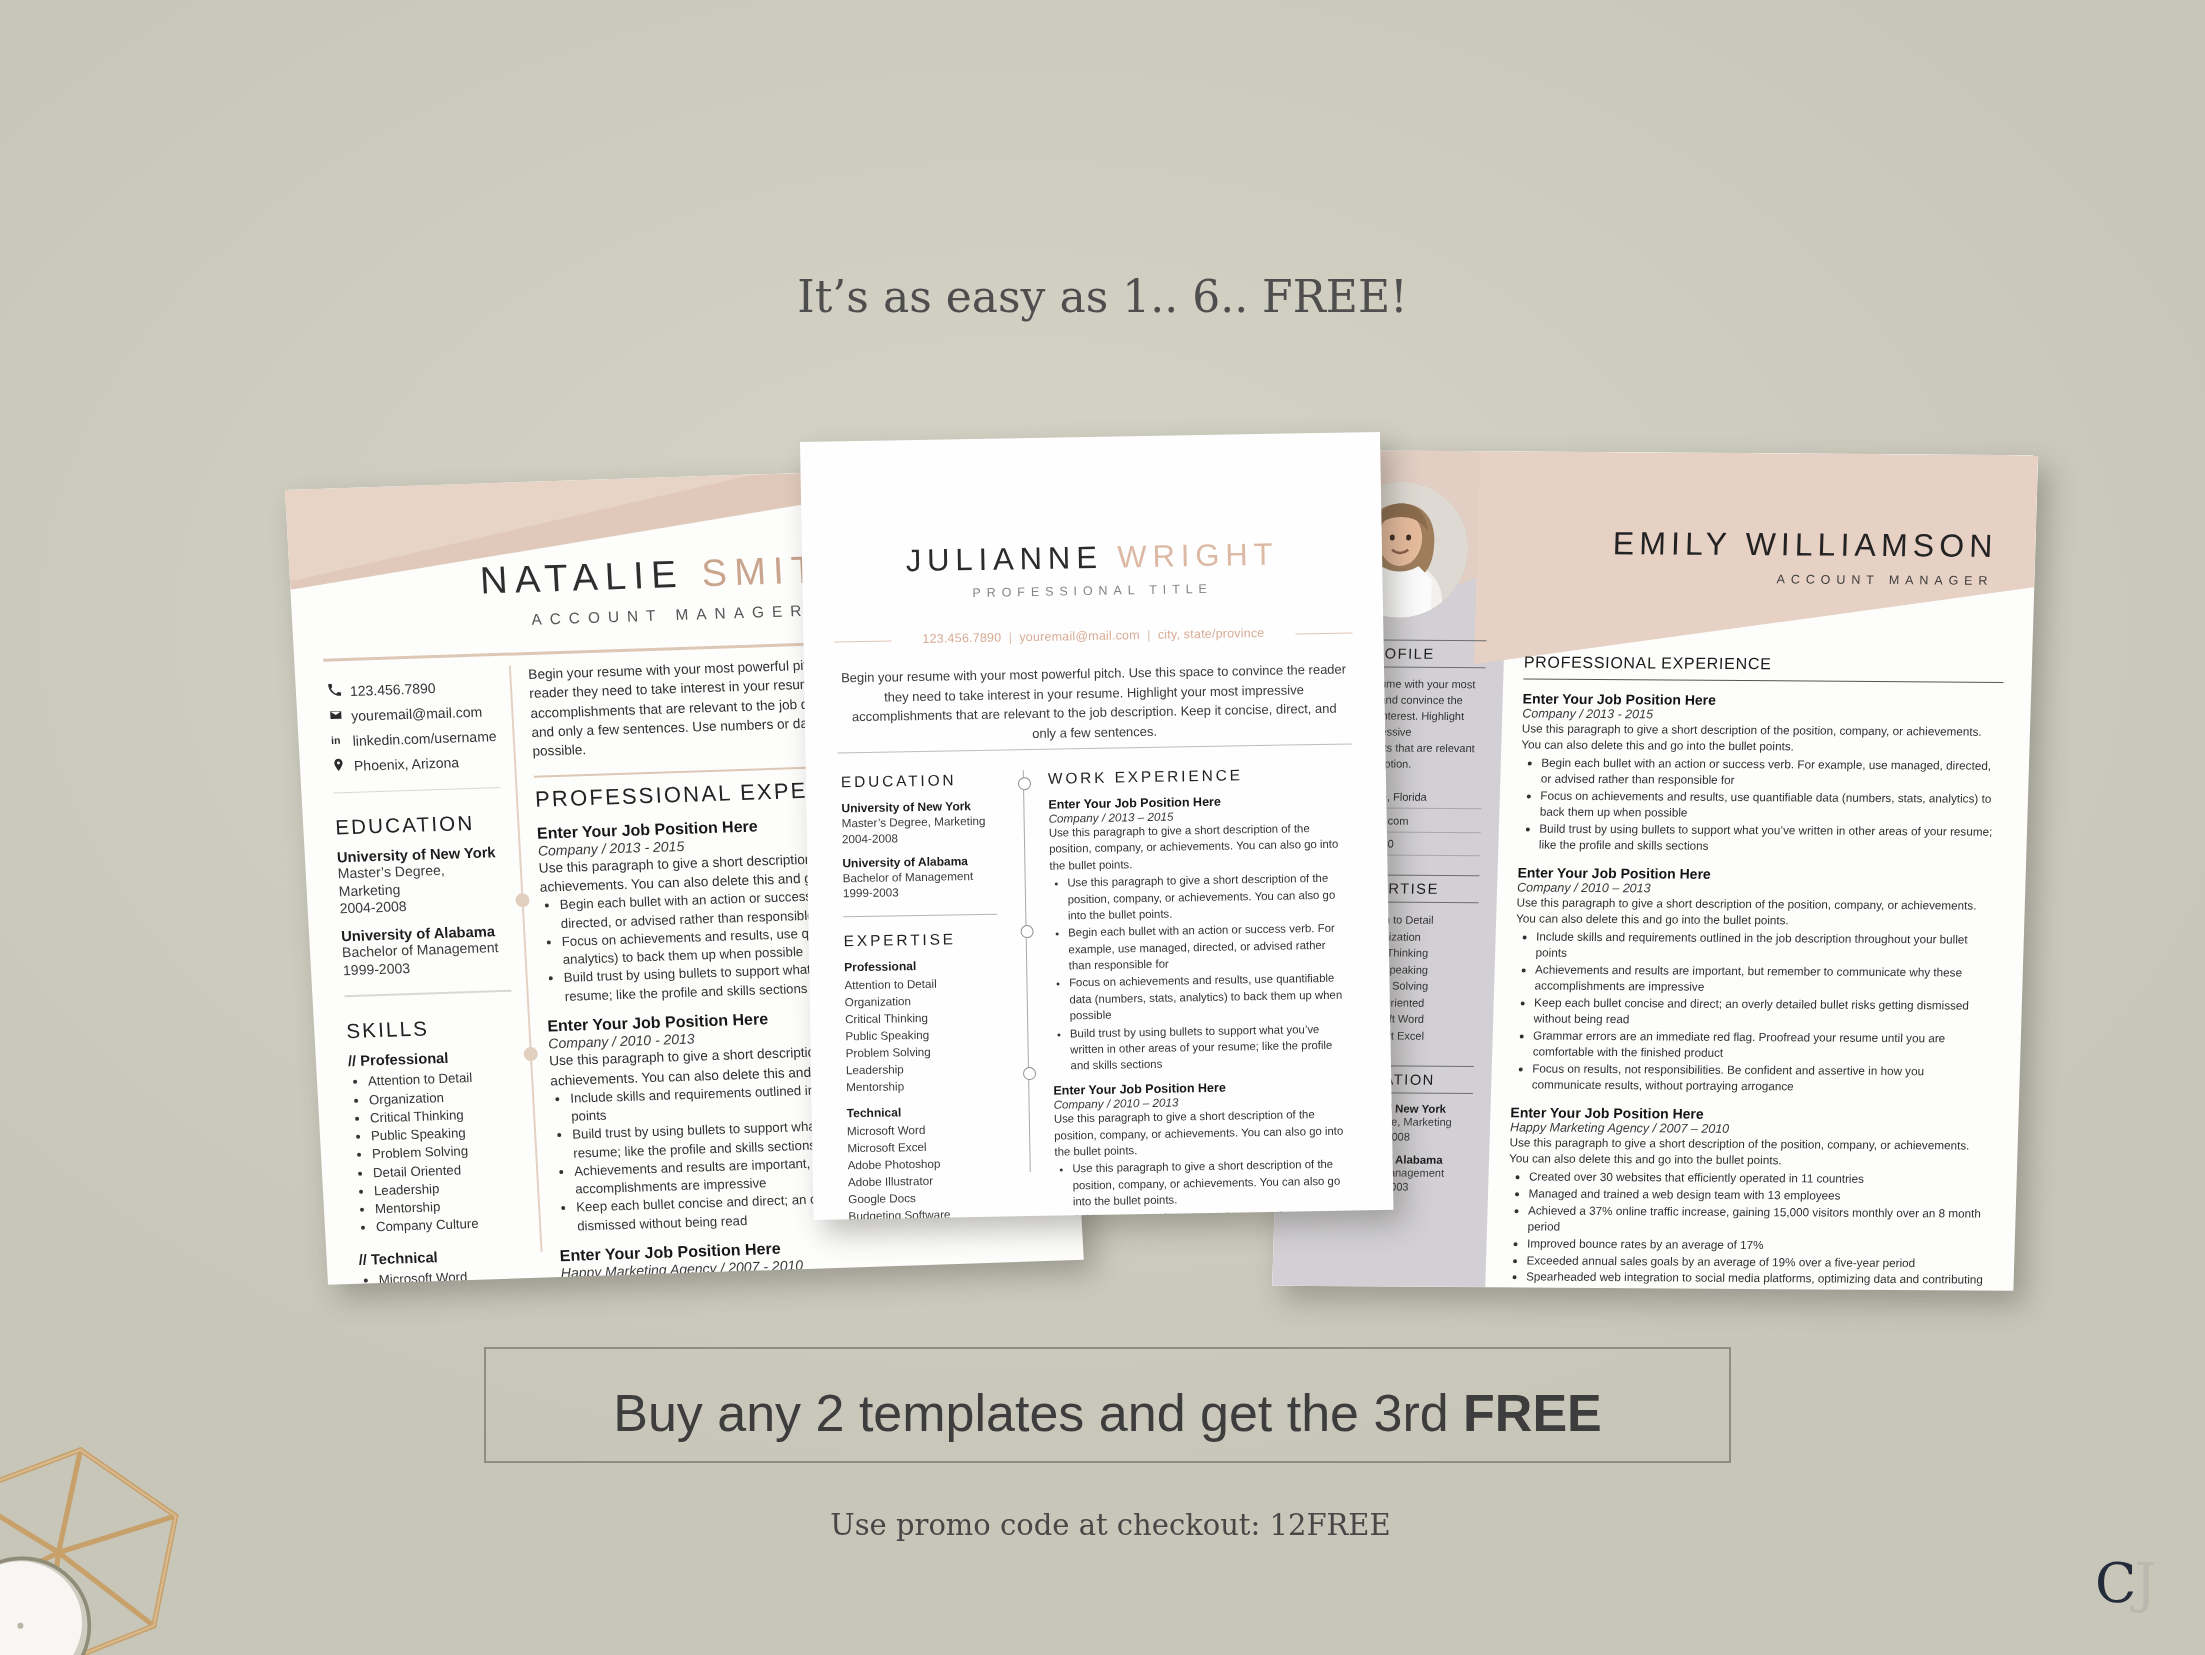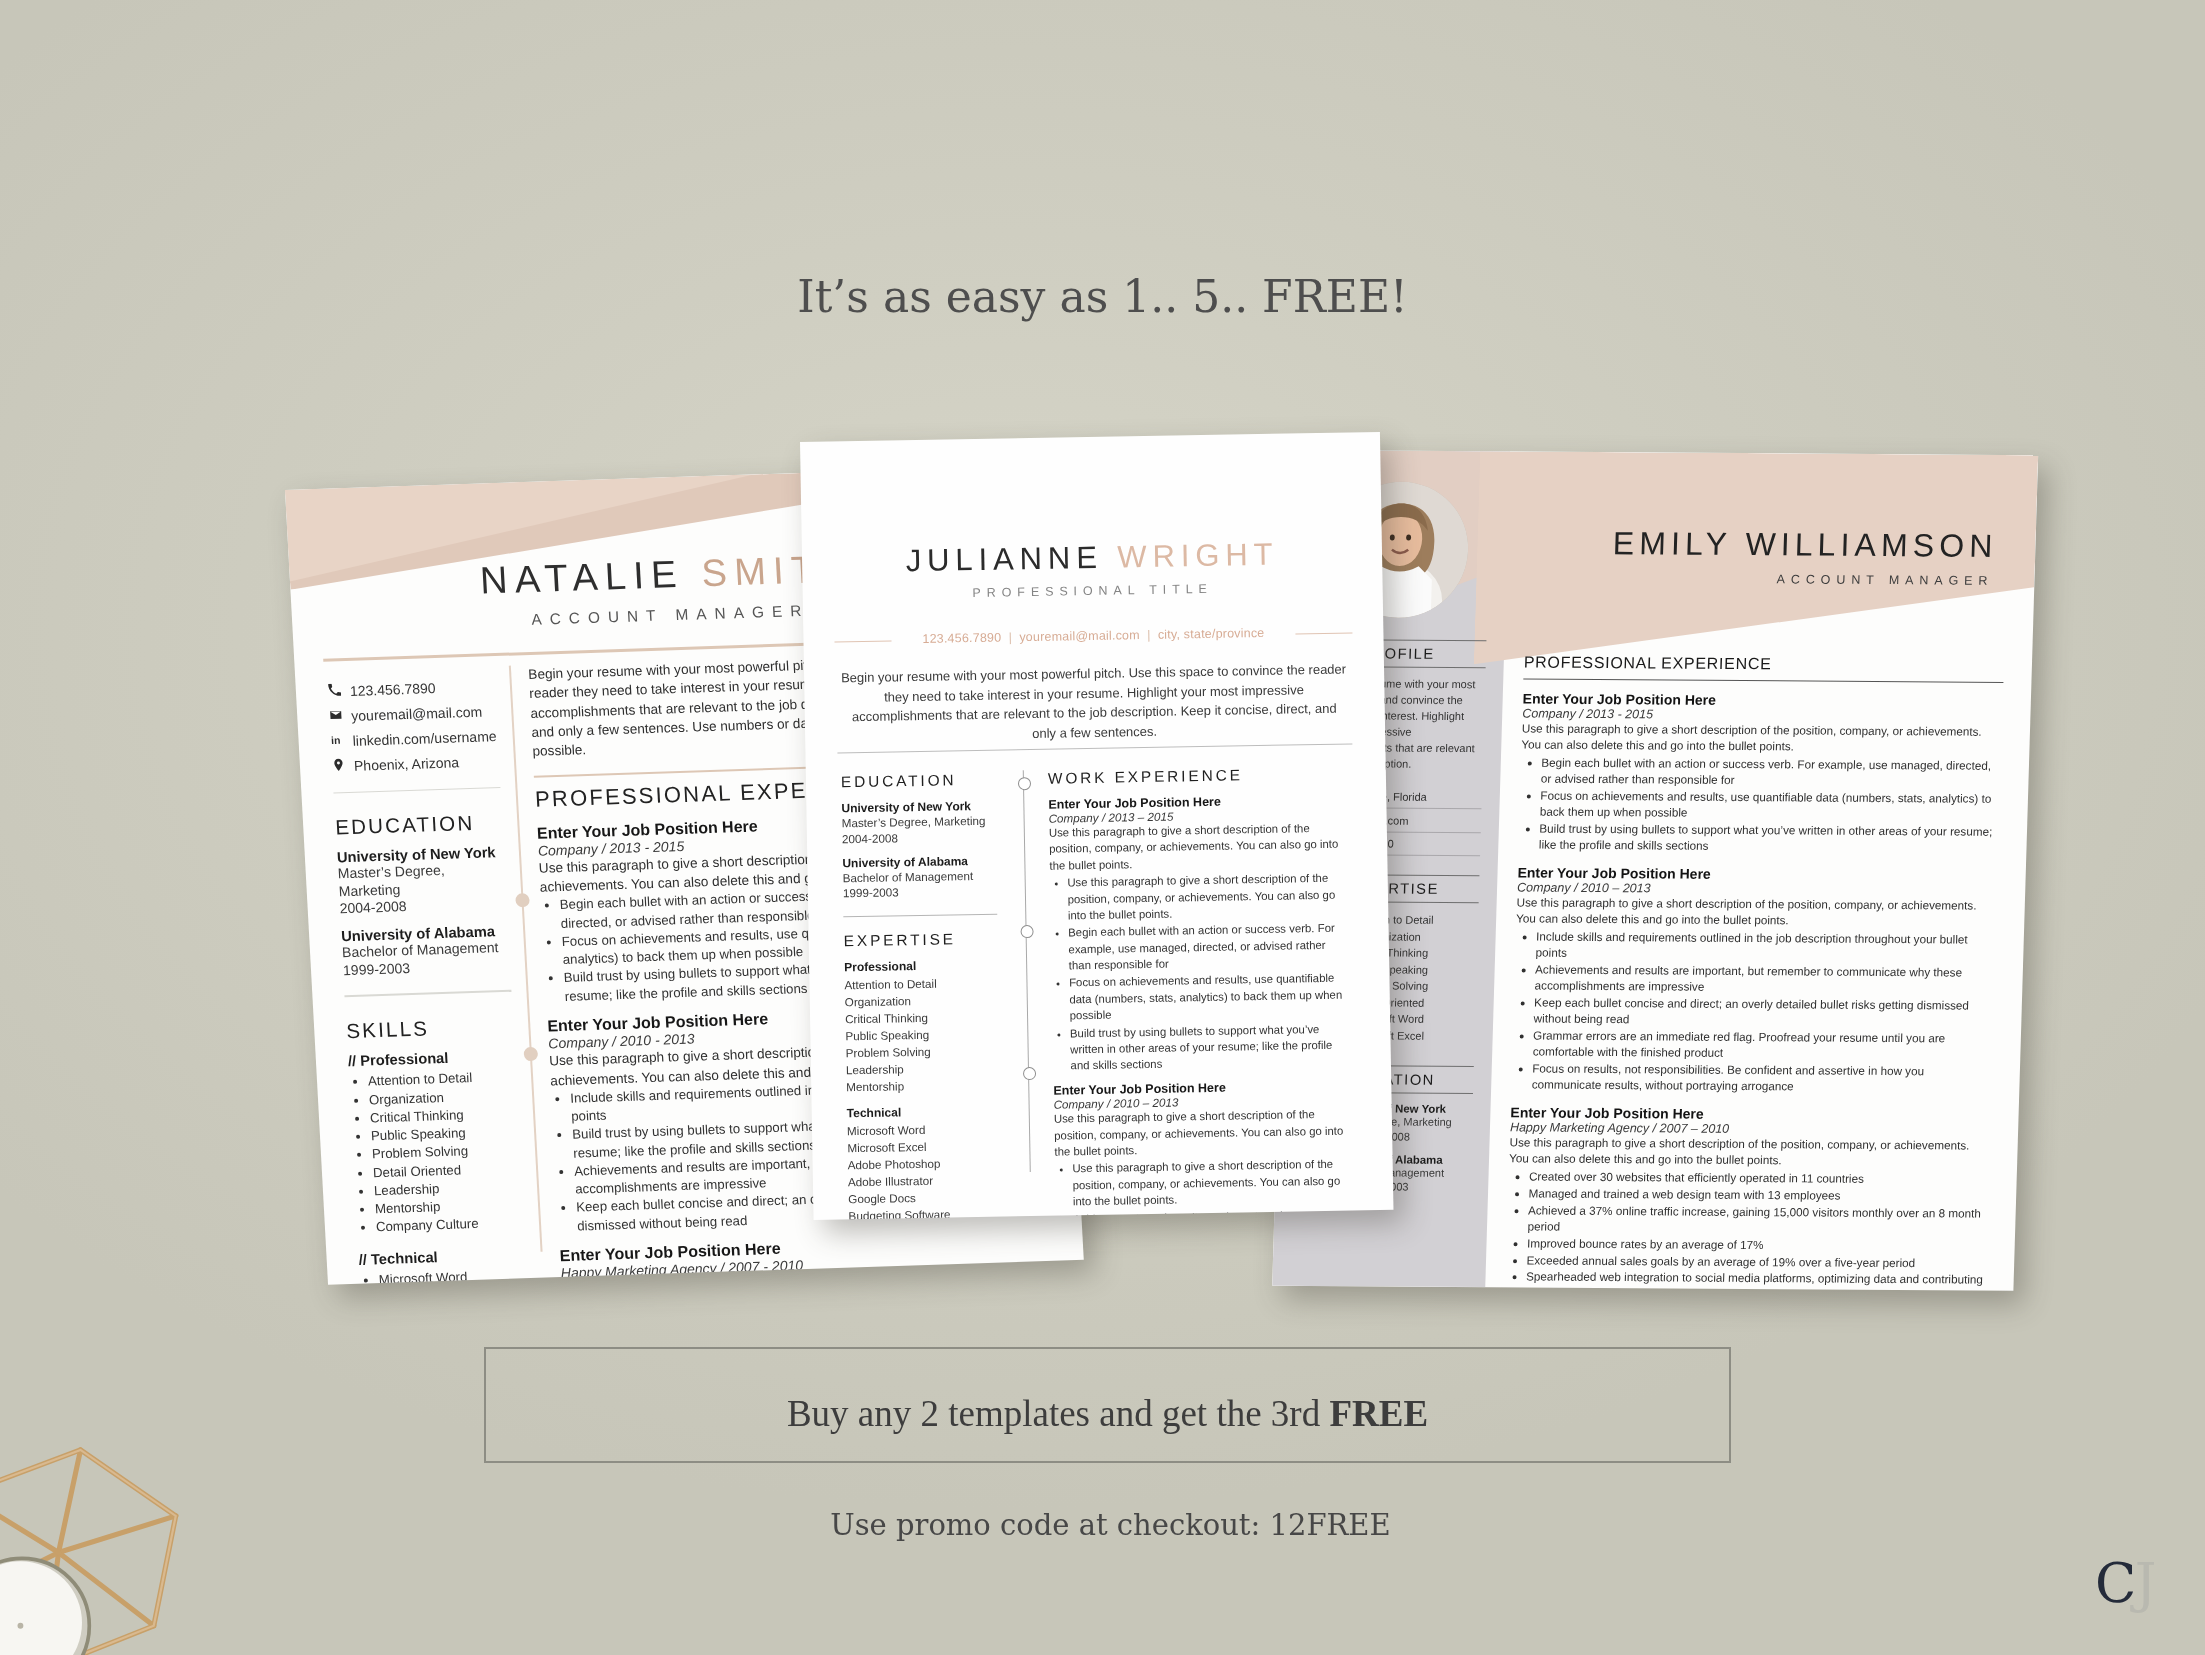--- a/index.html
+++ b/index.html
@@ -50,22 +50,22 @@
     top: 1347px;
     width: 1247px;
     height: 116px;
     border: 2.2px solid #8d8d84;
     box-sizing: border-box;
     display: flex;
     align-items: center;
     justify-content: center;
   }
   .promo-text {
-    font-family: Liberation Serif, serif;
-    font-size: 37px;
+    font-family: Liberation Sans, sans-serif;
+    font-size: 52px;
     color: #3d3d3d;
     white-space: nowrap;
     margin-top: 16px;
   }
   .promo-text b { font-weight: 700; }
   .promo-sub {
     position: absolute;
     left: 0;
     top: 1508px;
     width: 100%;
@@ -289,21 +289,21 @@
   .c3-jm { font-size: 12.5px; font-style: italic; color: #3a3a3a; }
   .c3-pg { font-size: 11.7px; color: #303030; line-height: 1.4; }
   #card3 ul.c3ul { margin: 1.5px 0 0 0; padding-left: 20.5px; }
   #card3 ul.c3ul li { font-size: 11.7px; color: #303030; line-height: 1.38; margin-bottom: 0.7px; }
 </style>
 </head>
 <body>
 
 <div class="stage">
 
-  <div class="subhead">It’s as easy as 1.. 5.. FREE!</div>
+  <div class="subhead">It’s as easy as 1.. 6.. FREE!</div>
 
   <div class="card" id="card1">
     <div class="card-inner">
       <div class="topband"></div>
       <div class="topband2"></div>
       <div class="c1-name">
         <span>NATALIE</span>
         <span class="last">SMITH</span>
       </div>
       <div class="c1-role">ACCOUNT MANAGER</div>

